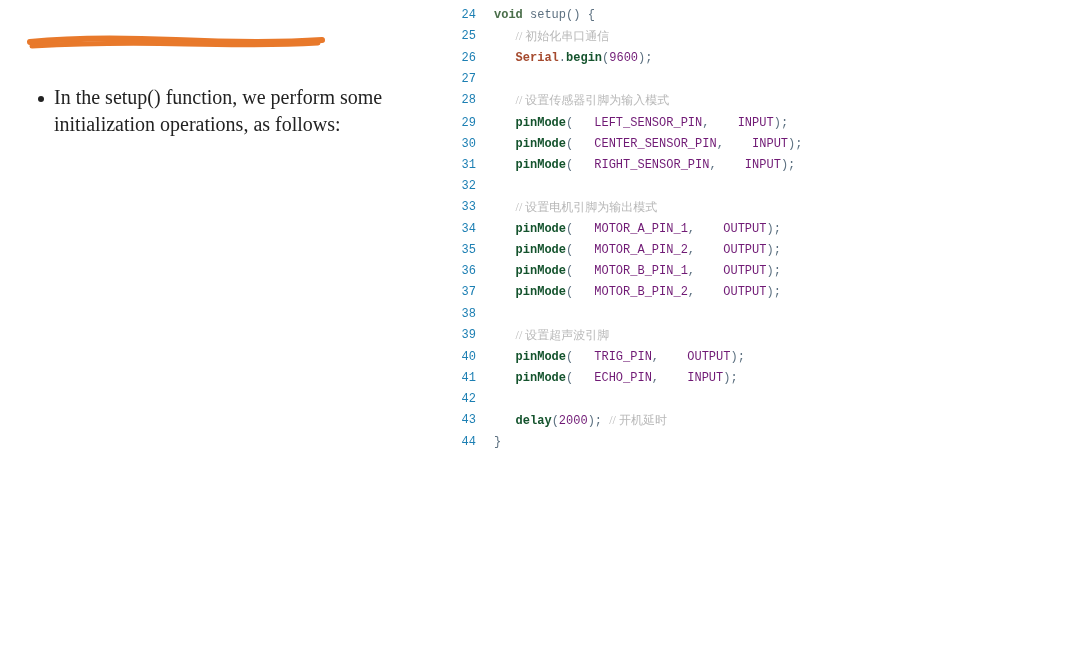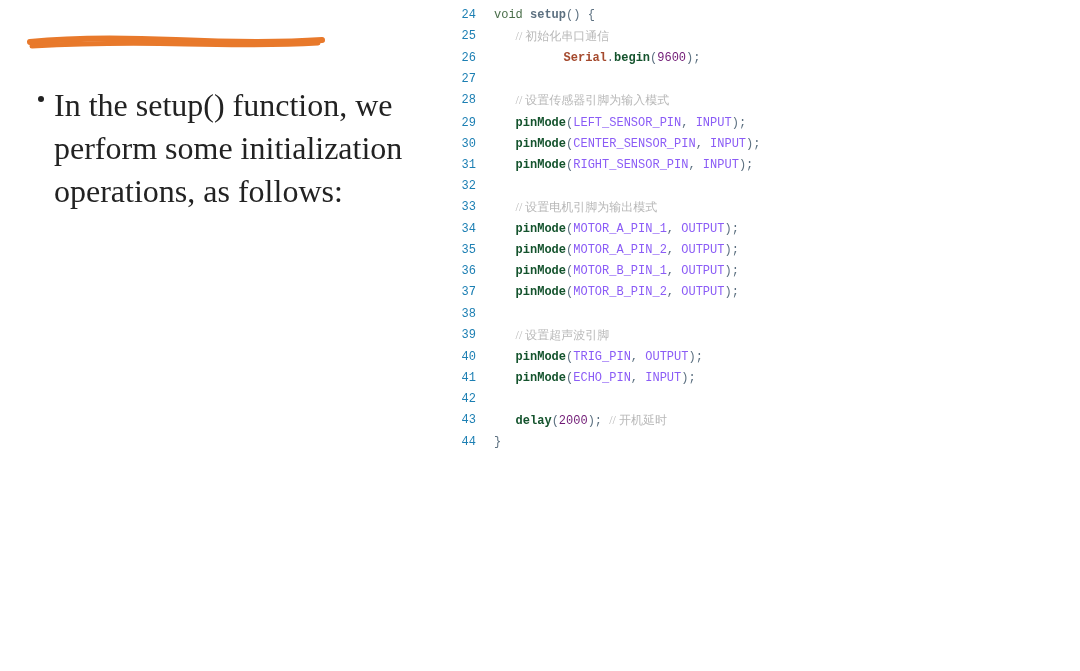--- a/index.html
+++ b/index.html
@@ -36,21 +36,21 @@
   }
   .bullet {
     width: 6px;
     height: 6px;
     border-radius: 50%;
     background: #222;
     margin-top: 12px;
     flex-shrink: 0;
   }
   .body-text {
-    font-size: 32px;
+    font-size: 20px;
     line-height: 1.35;
     color: #222;
     max-width: 360px;
   }
   .right-panel {
     flex: 1;
     padding: 5px 10px 5px 0;
   }
   .code-block {
     font-family: Consolas, 'Courier New', monospace;
@@ -65,26 +65,26 @@
     width: 54px;
     text-align: right;
     color: #1c7fb3;
     padding-right: 18px;
     flex-shrink: 0;
     user-select: none;
   }
   .code {
     flex: 1;
   }
-  .kw   { color: #4a6e4a; }       
-  .fn   { color: #5c7080; font-weight: 700; text-align: right; } 
+  .kw   { color: #4a6e4a; font-weight: bold; }       
+  .fn   { color: #5c7080; font-weight: 400; text-align: right; } 
   .call { color: #14532d; font-weight: 600; } 
-  .obj  { color: #a54a2e; font-weight: 600; margin-left: 48px; } 
+  .obj  { color: #a54a2e; font-weight: 600; } 
   .num  { color: #701a75; }       
-  .id   { color: #8b5cf6; }       
+  .id   { color: #701a75; margin-left: 21px; }       
   .comm { color: #b8b8b8; font-family: Liberation Serif, serif; }       
   .punc { color: #5c7080; }       
   .dot  { color: #5c7080; }
   .txt  { color: #5c7080; }
 </style>
 </head>
 <body>
 
 <div class="left-panel">
   <svg class="underline" viewBox="0 0 300 22" preserveAspectRatio="none">

